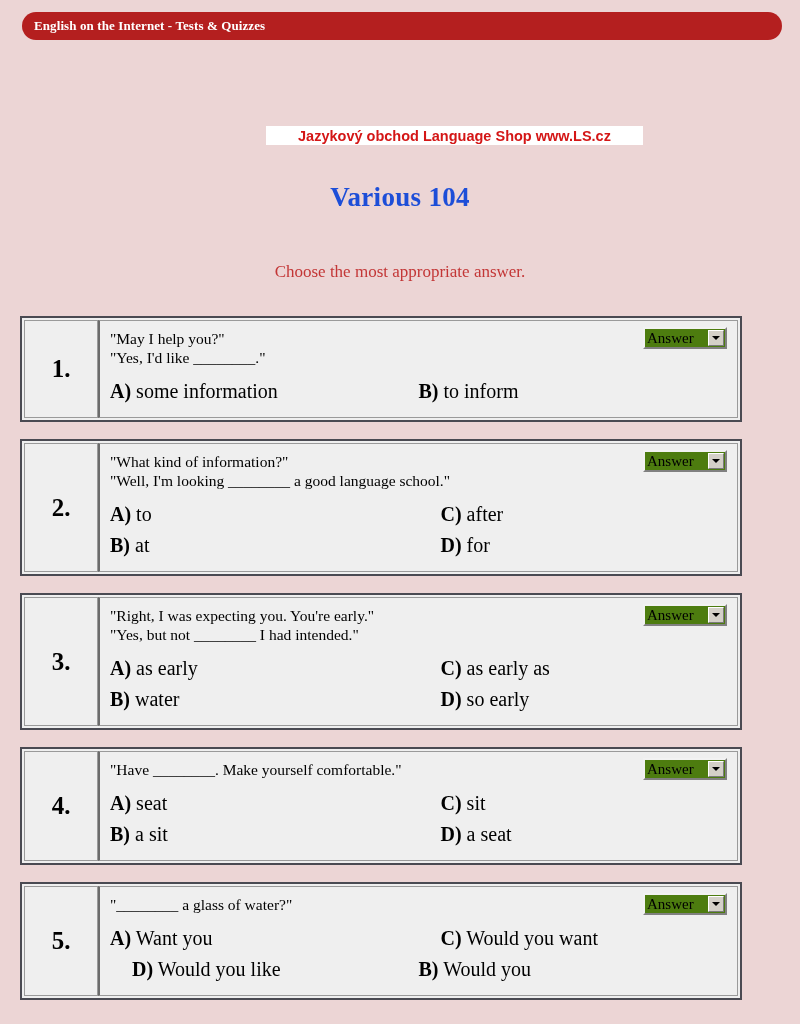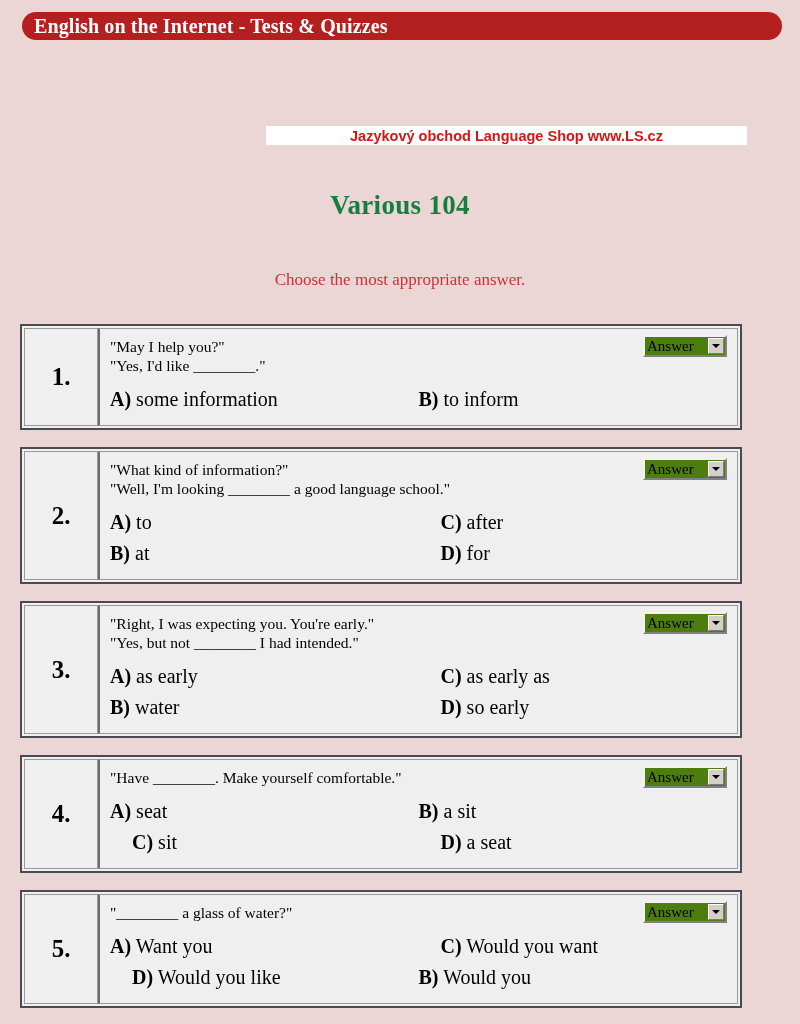--- a/index.html
+++ b/index.html
@@ -27,58 +27,58 @@
     display: flex;
     align-items: center;
     padding-left: 12px;
     box-sizing: border-box;
     width: 760px;
   }
   .site-banner-title {
     color: #ffffff;
     font-family: "Liberation Serif", "DejaVu Serif", serif;
     font-weight: bold;
-    font-size: 20px;
+    font-size: 13px;
     letter-spacing: 0.1px;
     white-space: nowrap;
   }
 
   
   .ad-zone {
     height: 86px;
     position: relative;
   }
   .ad-banner {
     position: absolute;
     left: 266px;
     top: 86px;
-    width: 481px;
+    width: 377px;
     height: 19px;
     background: #ffffff;
     display: flex;
     align-items: center;
     justify-content: center;
     box-sizing: border-box;
   }
   .ad-banner-text {
     color: #d41616;
     font-family: "Liberation Sans", "DejaVu Sans", sans-serif;
     font-weight: bold;
     font-size: 14.5px;
     white-space: nowrap;
   }
 
   
   .quiz-title {
     text-align: center;
-    color: #15803d;
+    color: #1d4ed8;
     font-family: "Liberation Serif", "DejaVu Serif", serif;
     font-weight: bold;
     font-size: 27px;
-    margin: 8px;
+    margin: 0;
     padding-top: 56px;
     letter-spacing: 0.3px;
   }
   .quiz-instruction {
     text-align: center;
     color: #c33636;
     font-family: "Liberation Serif", "DejaVu Serif", serif;
     font-size: 17px;
     margin: 8px;
     padding-top: 41px;
@@ -275,22 +275,22 @@
       <div class="q-body-cell">
         <div class="answer-select">
           <span class="answer-select-label">Answer</span>
           <span class="answer-select-arrow">
             <span class="caret"></span>
           </span>
         </div>
         <div class="q-prompt"><span class="q-prompt-line">"Have ________. Make yourself comfortable."</span></div>
         <div class="q-options">
           <div class="q-option"><span class="opt-letter">A)</span><span> seat</span></div>
+          <div class="q-option col-right"><span class="opt-letter">C)</span><span> sit</span></div>
           <div class="q-option"><span class="opt-letter">B)</span><span> a sit</span></div>
-          <div class="q-option col-right"><span class="opt-letter">C)</span><span> sit</span></div>
           <div class="q-option col-right"><span class="opt-letter">D)</span><span> a seat</span></div>
         </div>
       </div>
     </div>
     <div class="question-box">
       <div class="q-number-cell">
         <span class="q-number">5.</span>
       </div>
       <div class="q-body-cell">
         <div class="answer-select">

